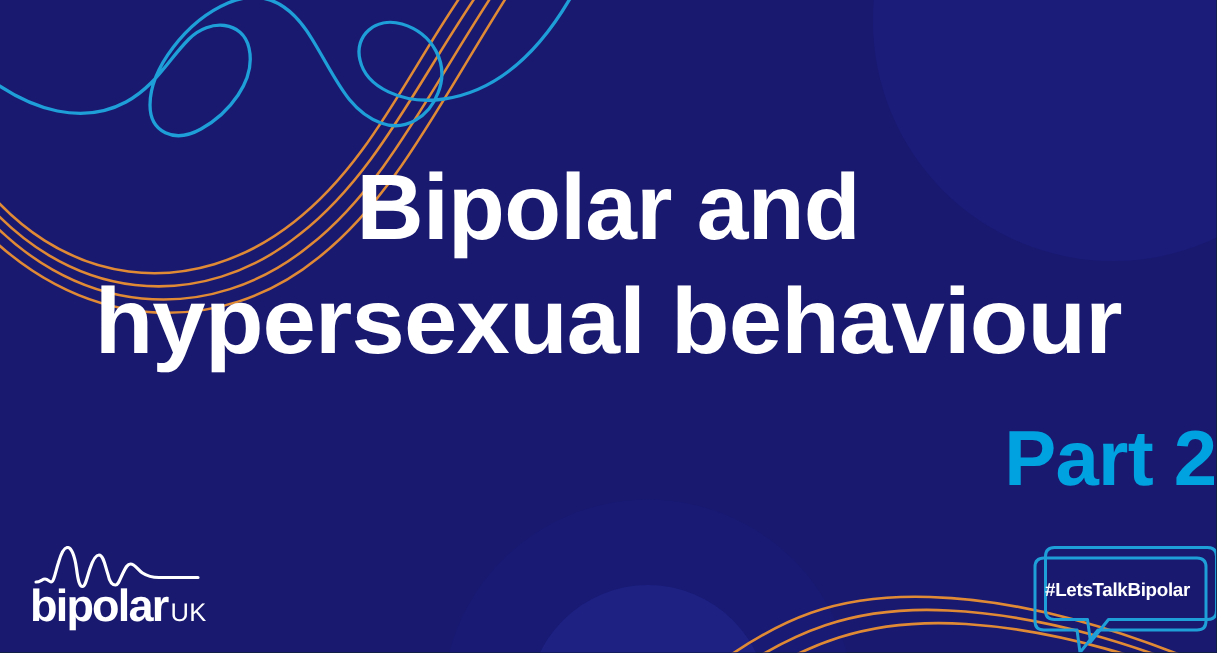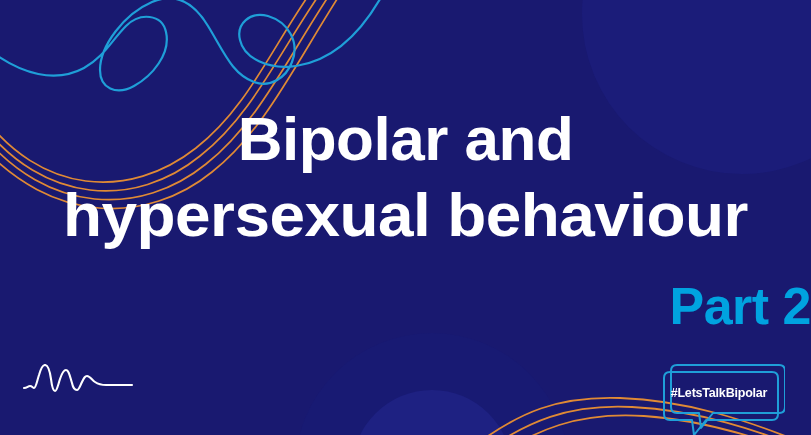--- a/index.html
+++ b/index.html
@@ -97,21 +97,21 @@
     font-size: 17px;
     font-weight: 400;
     letter-spacing: 0.3px;
     margin-left: 2px;
     font-family: "Liberation Sans", sans-serif;
   }
 
   
   .hashtag-badge {
     position: absolute;
-    left: 660px;
+    left: 686px;
     top: 362px;
     width: 125px;
     height: 73px;
     z-index: 6;
   }
   .hashtag-bubble-svg {
     position: absolute;
     inset: 0;
   }
   .hashtag-text {
@@ -189,20 +189,23 @@
     <svg class="logo-wave" viewBox="0 0 112 30" xmlns="http://www.w3.org/2000/svg">
       <path d="M 2 24 C 5 24 6 22 8 22 C 10 22 11 24 12 24
                C 14 24 15 17 17 11 C 19 4 21 1 23 1
                C 26 1 28 8 29 15 C 30 23 31 27 33 27
                C 35 27 36 21 38 15 C 40 9 42 6 44 6
                C 47 6 48 13 50 19 C 51 24 53 26 55 26
                C 57 26 58 22 60 18 C 62 14 63 12 65 12
                C 68 12 70 16 73 18 C 76 20 79 21 84 21
                L 110 21" fill="none" stroke="#ffffff" stroke-width="2.1" stroke-linecap="round" stroke-linejoin="round"></path>
     </svg>
+    <div class="logo-word">
+      <span class="lw-main">bipolar</span><span class="lw-uk">UK</span>
+    </div>
   </div>
 
   <div class="hashtag-badge">
     <svg class="hashtag-bubble-svg" viewBox="0 0 125 73" xmlns="http://www.w3.org/2000/svg">
       <g fill="none" stroke="#1f9fd8" stroke-width="2" stroke-linejoin="round" stroke-linecap="round">
         <path d="M 10 10 L 112 10 Q 118 10 118 16 L 118 52 Q 118 58 112 58
                  L 46 58 L 34 73 L 32 58 L 10 58 Q 4 58 4 52 L 4 16 Q 4 10 10 10 Z"></path>
         <path d="M 17 3 L 119 3 Q 125 3 125 9 L 125 45 Q 125 51 119 51
                  L 53 51 L 41 66 L 39 51 L 17 51 Q 11 51 11 45 L 11 9 Q 11 3 17 3 Z"></path>
       </g>

